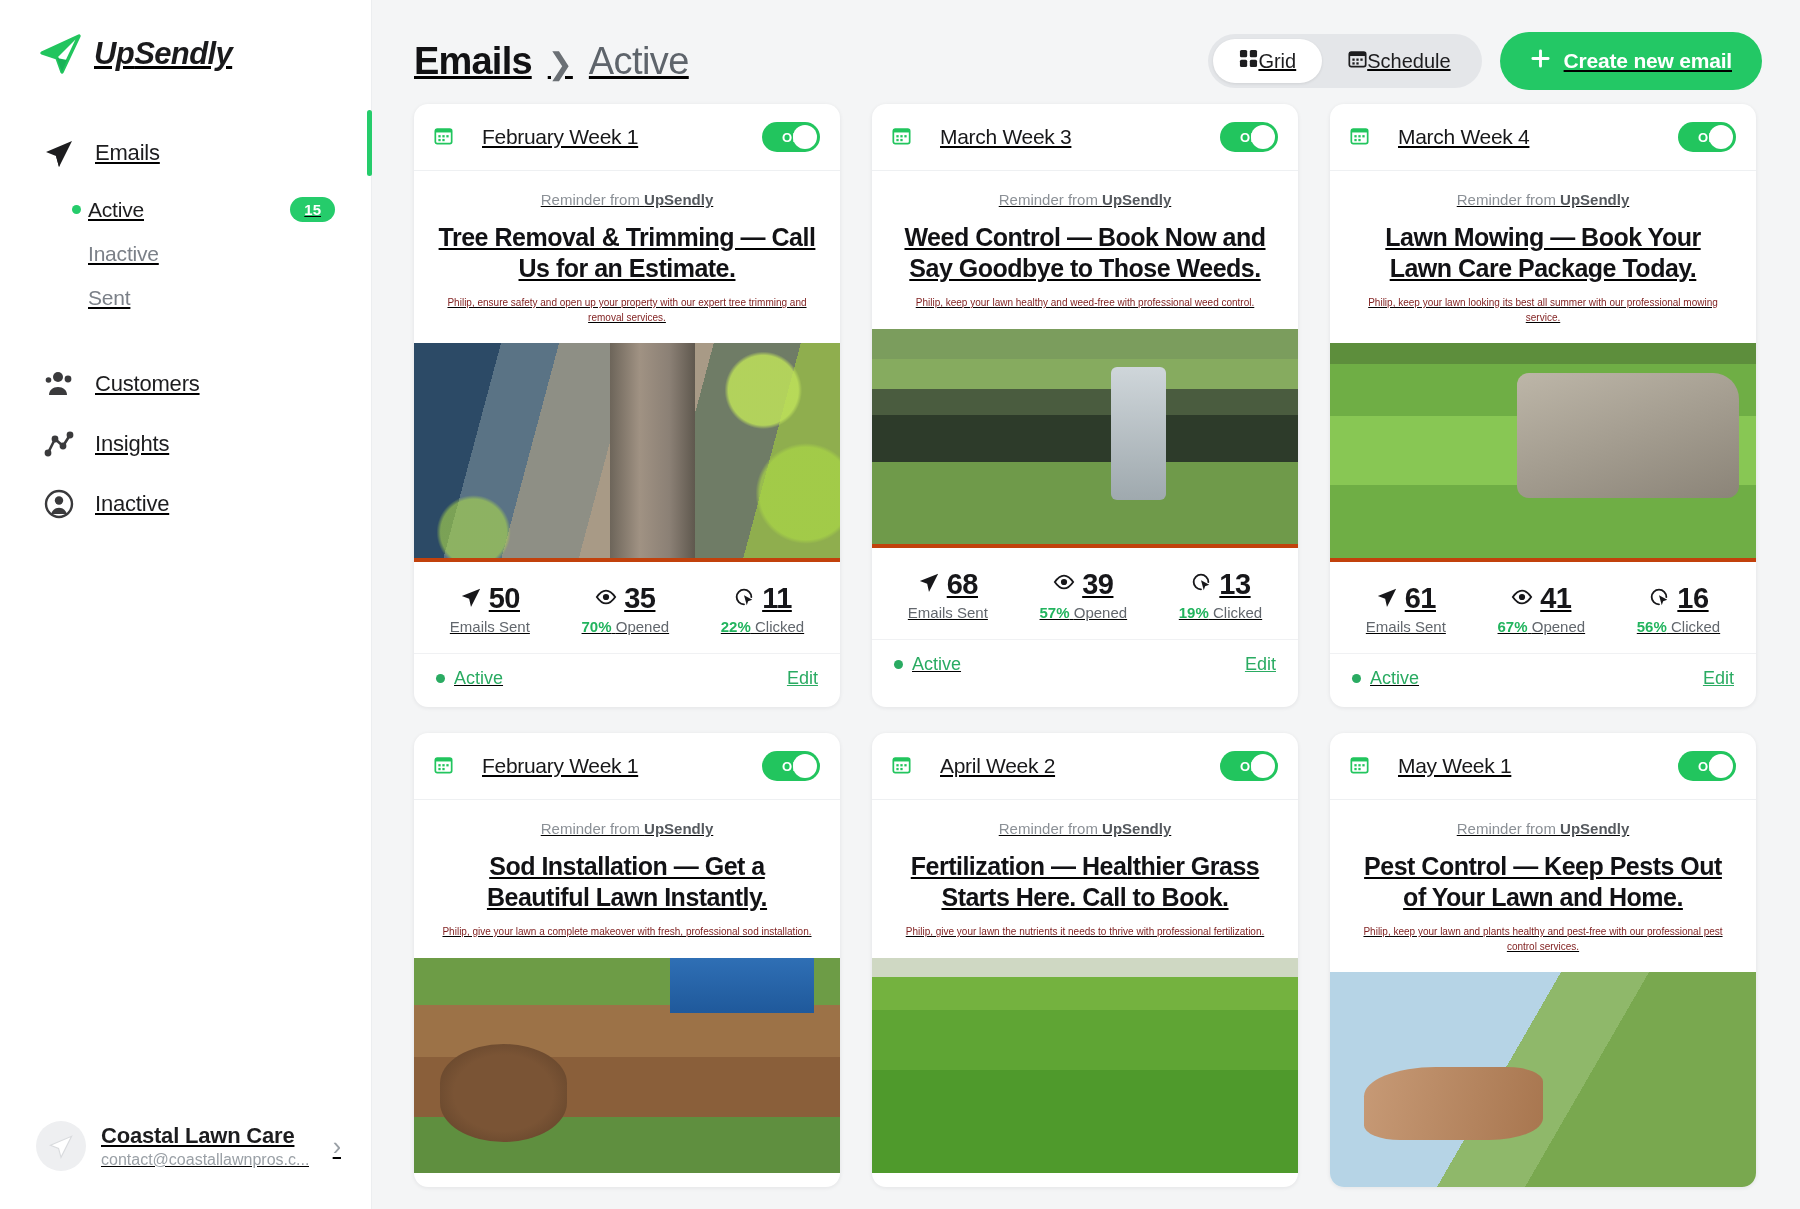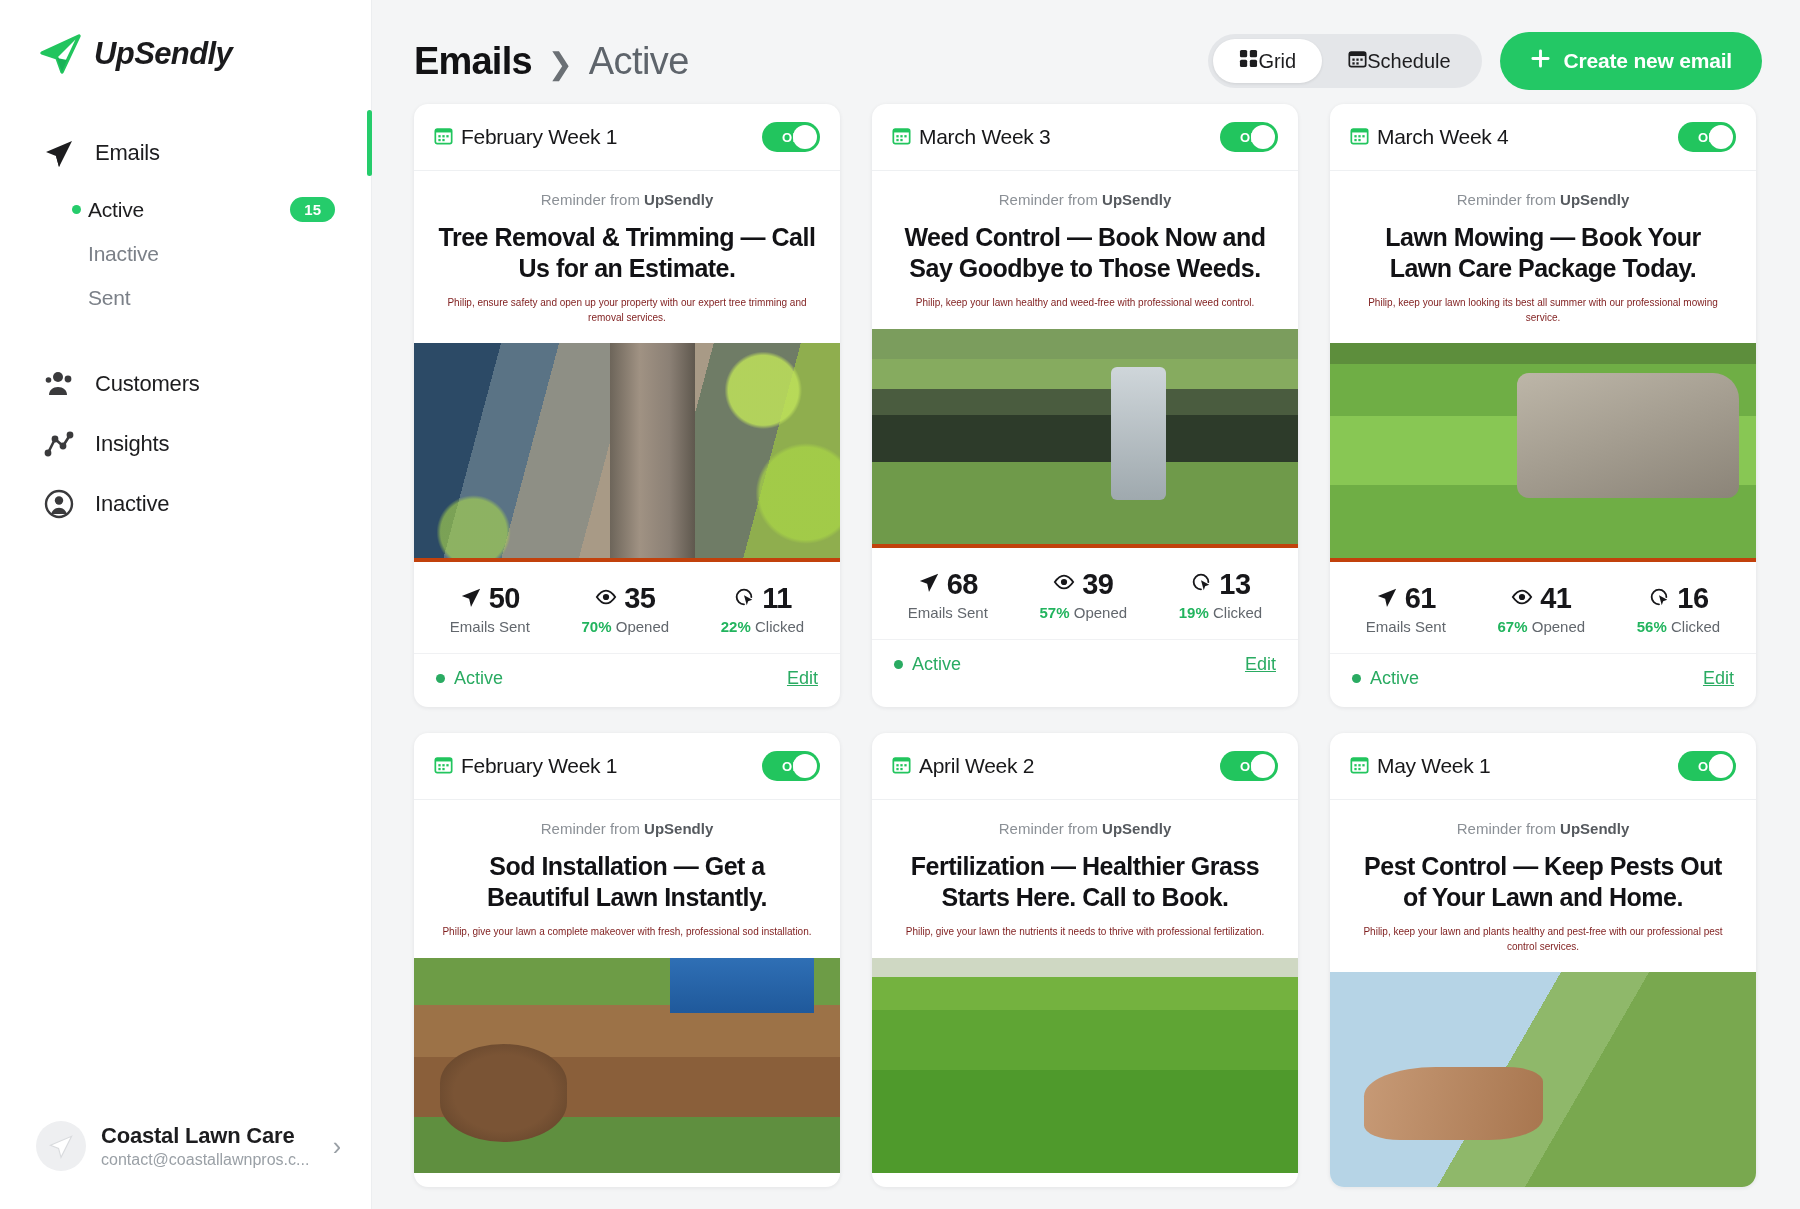--- a/index.html
+++ b/index.html
@@ -2,21 +2,21 @@
 <html><head>
 <meta charset="utf-8">
 <style>
   * { box-sizing: border-box; margin: 0; padding: 0; }
   html, body {
     width: 1800px; height: 1209px;
     font-family: "Liberation Sans", sans-serif;
     background: #f4f5f6;
     overflow: hidden;
   }
-  .app { display: flex; width: 1800px; height: 1209px; }
+  .app { display: flex; width: 1800px; height: 1209px; text-decoration: underline; }
 
   
   .sidebar {
     width: 372px; height: 1209px;
     background: #ffffff;
     position: relative;
     flex: 0 0 372px;
     display: flex; flex-direction: column;
     border-right: 1px solid #eceef0;
   }
@@ -122,21 +122,21 @@
     grid-template-columns: repeat(3, 426px);
     gap: 26px 32px;
     padding: 4px 0 0 42px;
   }
   .card {
     background: #fff; border-radius: 14px;
     box-shadow: 0 1px 4px rgba(20,25,35,.08);
     overflow: hidden; display: flex; flex-direction: column;
   }
   .card-head {
-    display: flex; align-items: center; gap: 8px;
+    display: flex; align-items: center; gap: 29px;
     padding: 18px 20px; border-bottom: 1px solid #eef0f2;
   }
   .card-head-title { font-size: 21px; color: #18181a; letter-spacing: -0.3px; }
   .toggle {
     margin-left: auto;
     width: 58px; height: 30px; border-radius: 16px;
     background: #22c55e; position: relative; cursor: pointer;
     display: flex; align-items: center;
   }
   .toggle-text {

